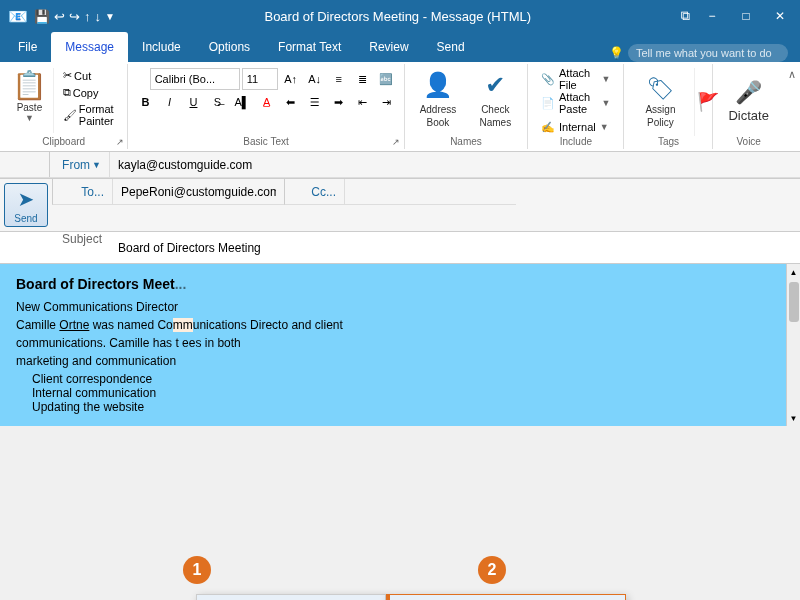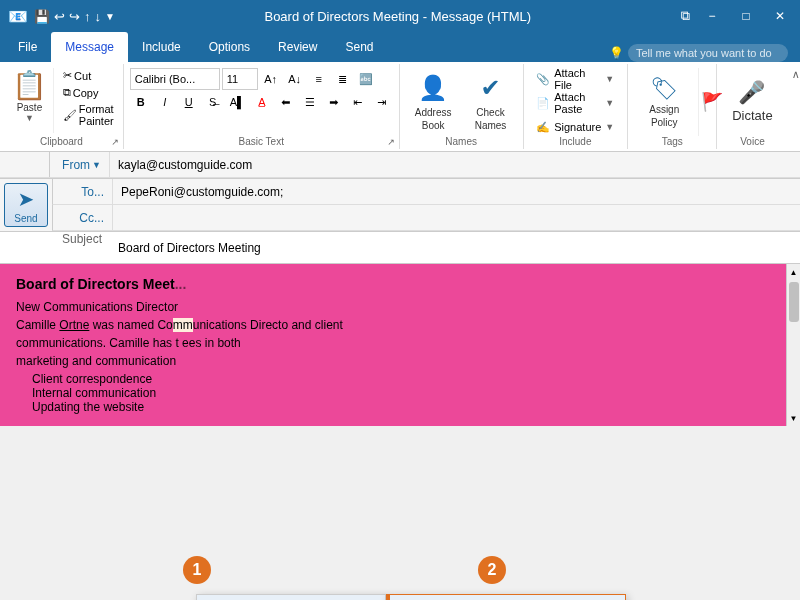--- a/index.html
+++ b/index.html
@@ -75,21 +75,21 @@
       border-bottom: 1px solid #ccc;
       display: flex;
       align-items: stretch;
       padding: 2px 0;
       height: 90px;
       position: relative;
     }
     .ribbon-group {
       display: flex;
       flex-direction: column;
-      align-items: flex-start;
+      align-items: flex-end;
       padding: 2px 6px;
       border-right: 1px solid #ddd;
       position: relative;
     }
     .ribbon-group-label {
       position: absolute;
       bottom: 2px;
       left: 0; right: 0;
       text-align: center;
       font-size: 10px;
@@ -261,21 +261,21 @@
       align-items: center;
       justify-content: center;
       cursor: pointer;
       font-size: 9px;
       color: #1e6ba1;
     }
     .send-arrow { font-size: 20px; color: #1e6ba1; }
 
     
     .msg-body {
-      background: #ec4899;
+      background: #7dd3fc;
       flex: 1;
       padding: 12px 16px;
       font-size: 12px;
       position: relative;
       overflow: hidden;
     }
     .msg-title { font-weight: bold; font-size: 14px; margin-bottom: 8px; }
 
     
     .scrollbar {
@@ -378,20 +378,23 @@
     <span>File</span>
   </div>
   <div class="ribbon-tab active">
     <span>Message</span>
   </div>
   <div class="ribbon-tab">
     <span>Include</span>
   </div>
   <div class="ribbon-tab">
     <span>Options</span>
+  </div>
+  <div class="ribbon-tab">
+    <span>Format Text</span>
   </div>
   <div class="ribbon-tab">
     <span>Review</span>
   </div>
   <div class="ribbon-tab">
     <span>Send</span>
   </div>
   <div class="tell-me">
     <span>💡</span>
     <input type="text" placeholder="Tell me what you want to do" style="">
@@ -476,21 +479,21 @@
     <div class="include-row">
       <div class="include-btn">
         <span>📄</span>
         <span>Attach Paste</span>
         <span class="include-dropdown">▼</span>
       </div>
     </div>
     <div class="include-row">
       <div class="include-btn">
         <span>✍</span>
-        <span>Signature</span>
+        <span>Internal</span>
         <span class="include-dropdown">▼</span>
       </div>
     </div>
     <div class="ribbon-group-label">Include</div>
   </div>
 
   <div class="tags-group">
     <div style="display:flex;flex-direction:row;gap:4px;height:68px;">
       <div class="ribbon-large-btn" style="min-width:60px;">
         <div style="font-size:22px;color:#1e6ba1;">🏷</div>
@@ -528,21 +531,21 @@
     </div>
     <input class="address-input" type="text" value="kayla@customguide.com" style="">
   </div>
 </div>
 
 <div style="display:flex;background:#f5f5f5;border-bottom:1px solid #ccc;">
   <div class="send-button" style="margin:4px;">
     <div class="send-arrow">➤</div>
     <div style="font-size:10px;color:#1e6ba1;margin-top:2px;">Send</div>
   </div>
-  <div style="flex:1;display:flex;flex-direction:column;">
+  <div style="flex:1;display:flex;flex-direction:row;">
 
     <div class="address-row" style="border-left:1px solid #ccc;">
       <div class="address-label-btn">
         <span>To...</span>
       </div>
       <input class="address-input" type="text" value="PepeRoni@customguide.com;" style="">
     </div>
 
     <div class="address-row" style="border-left:1px solid #ccc;">
       <div class="address-label-btn">

